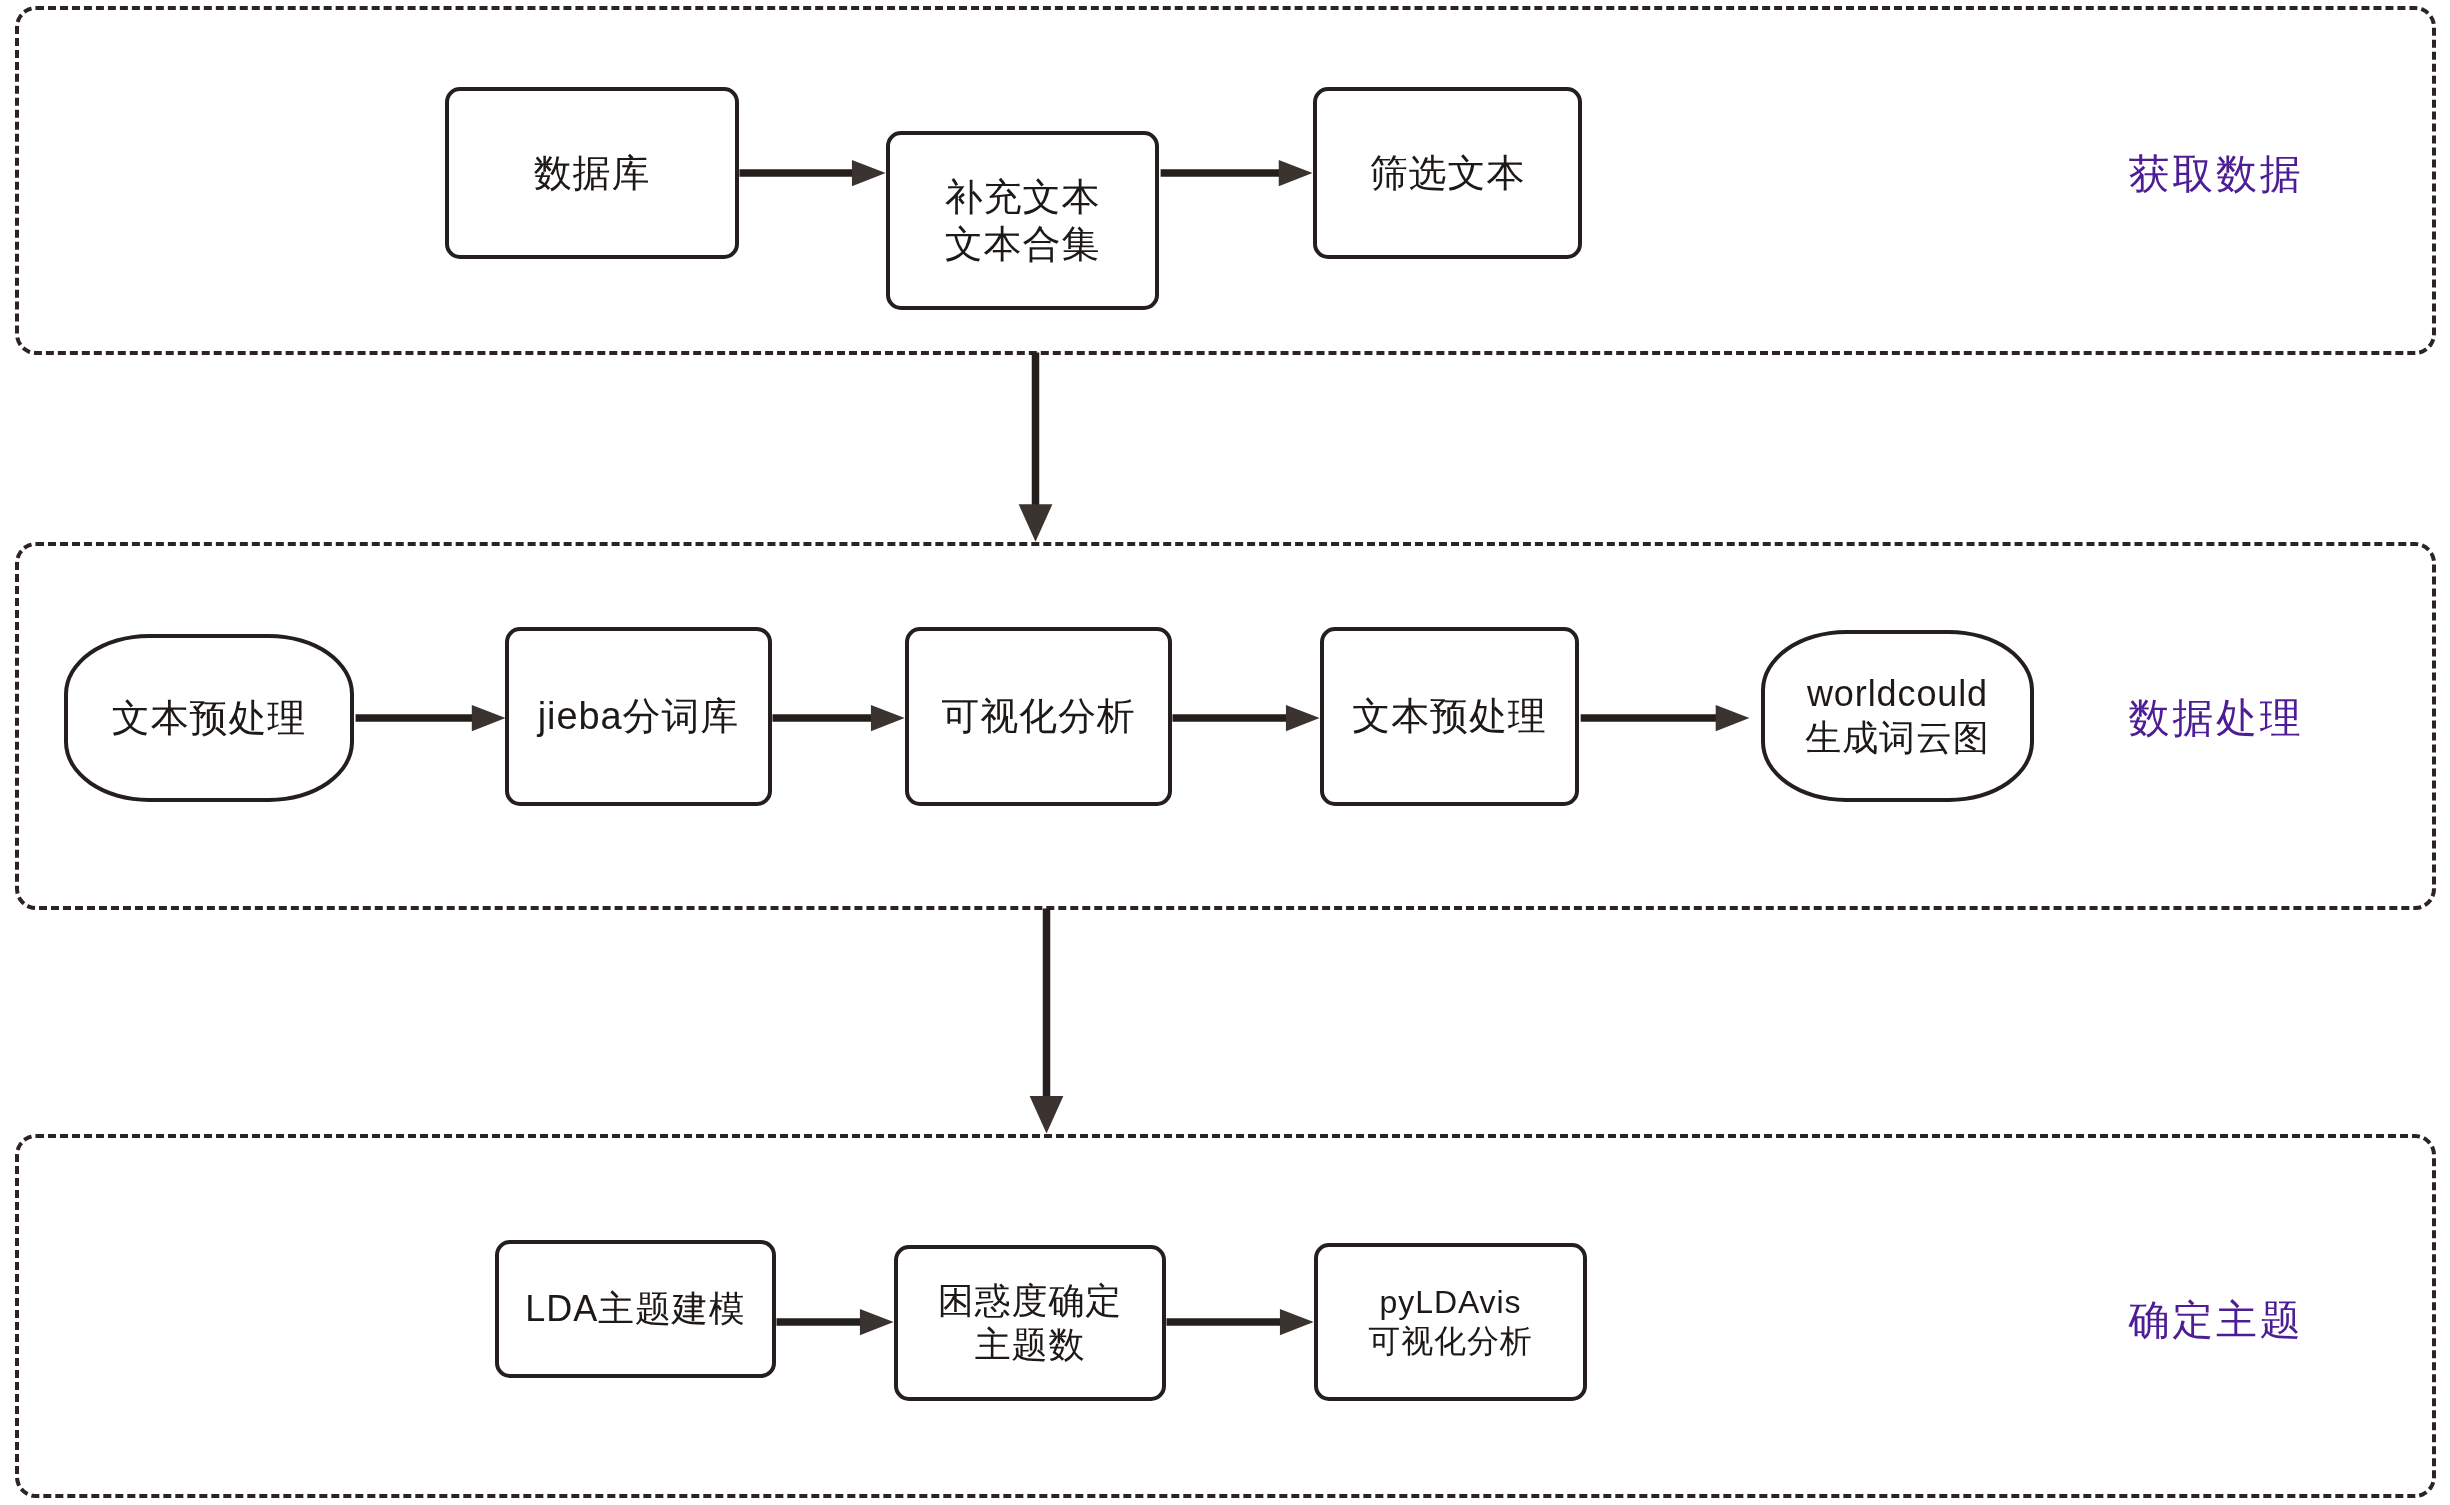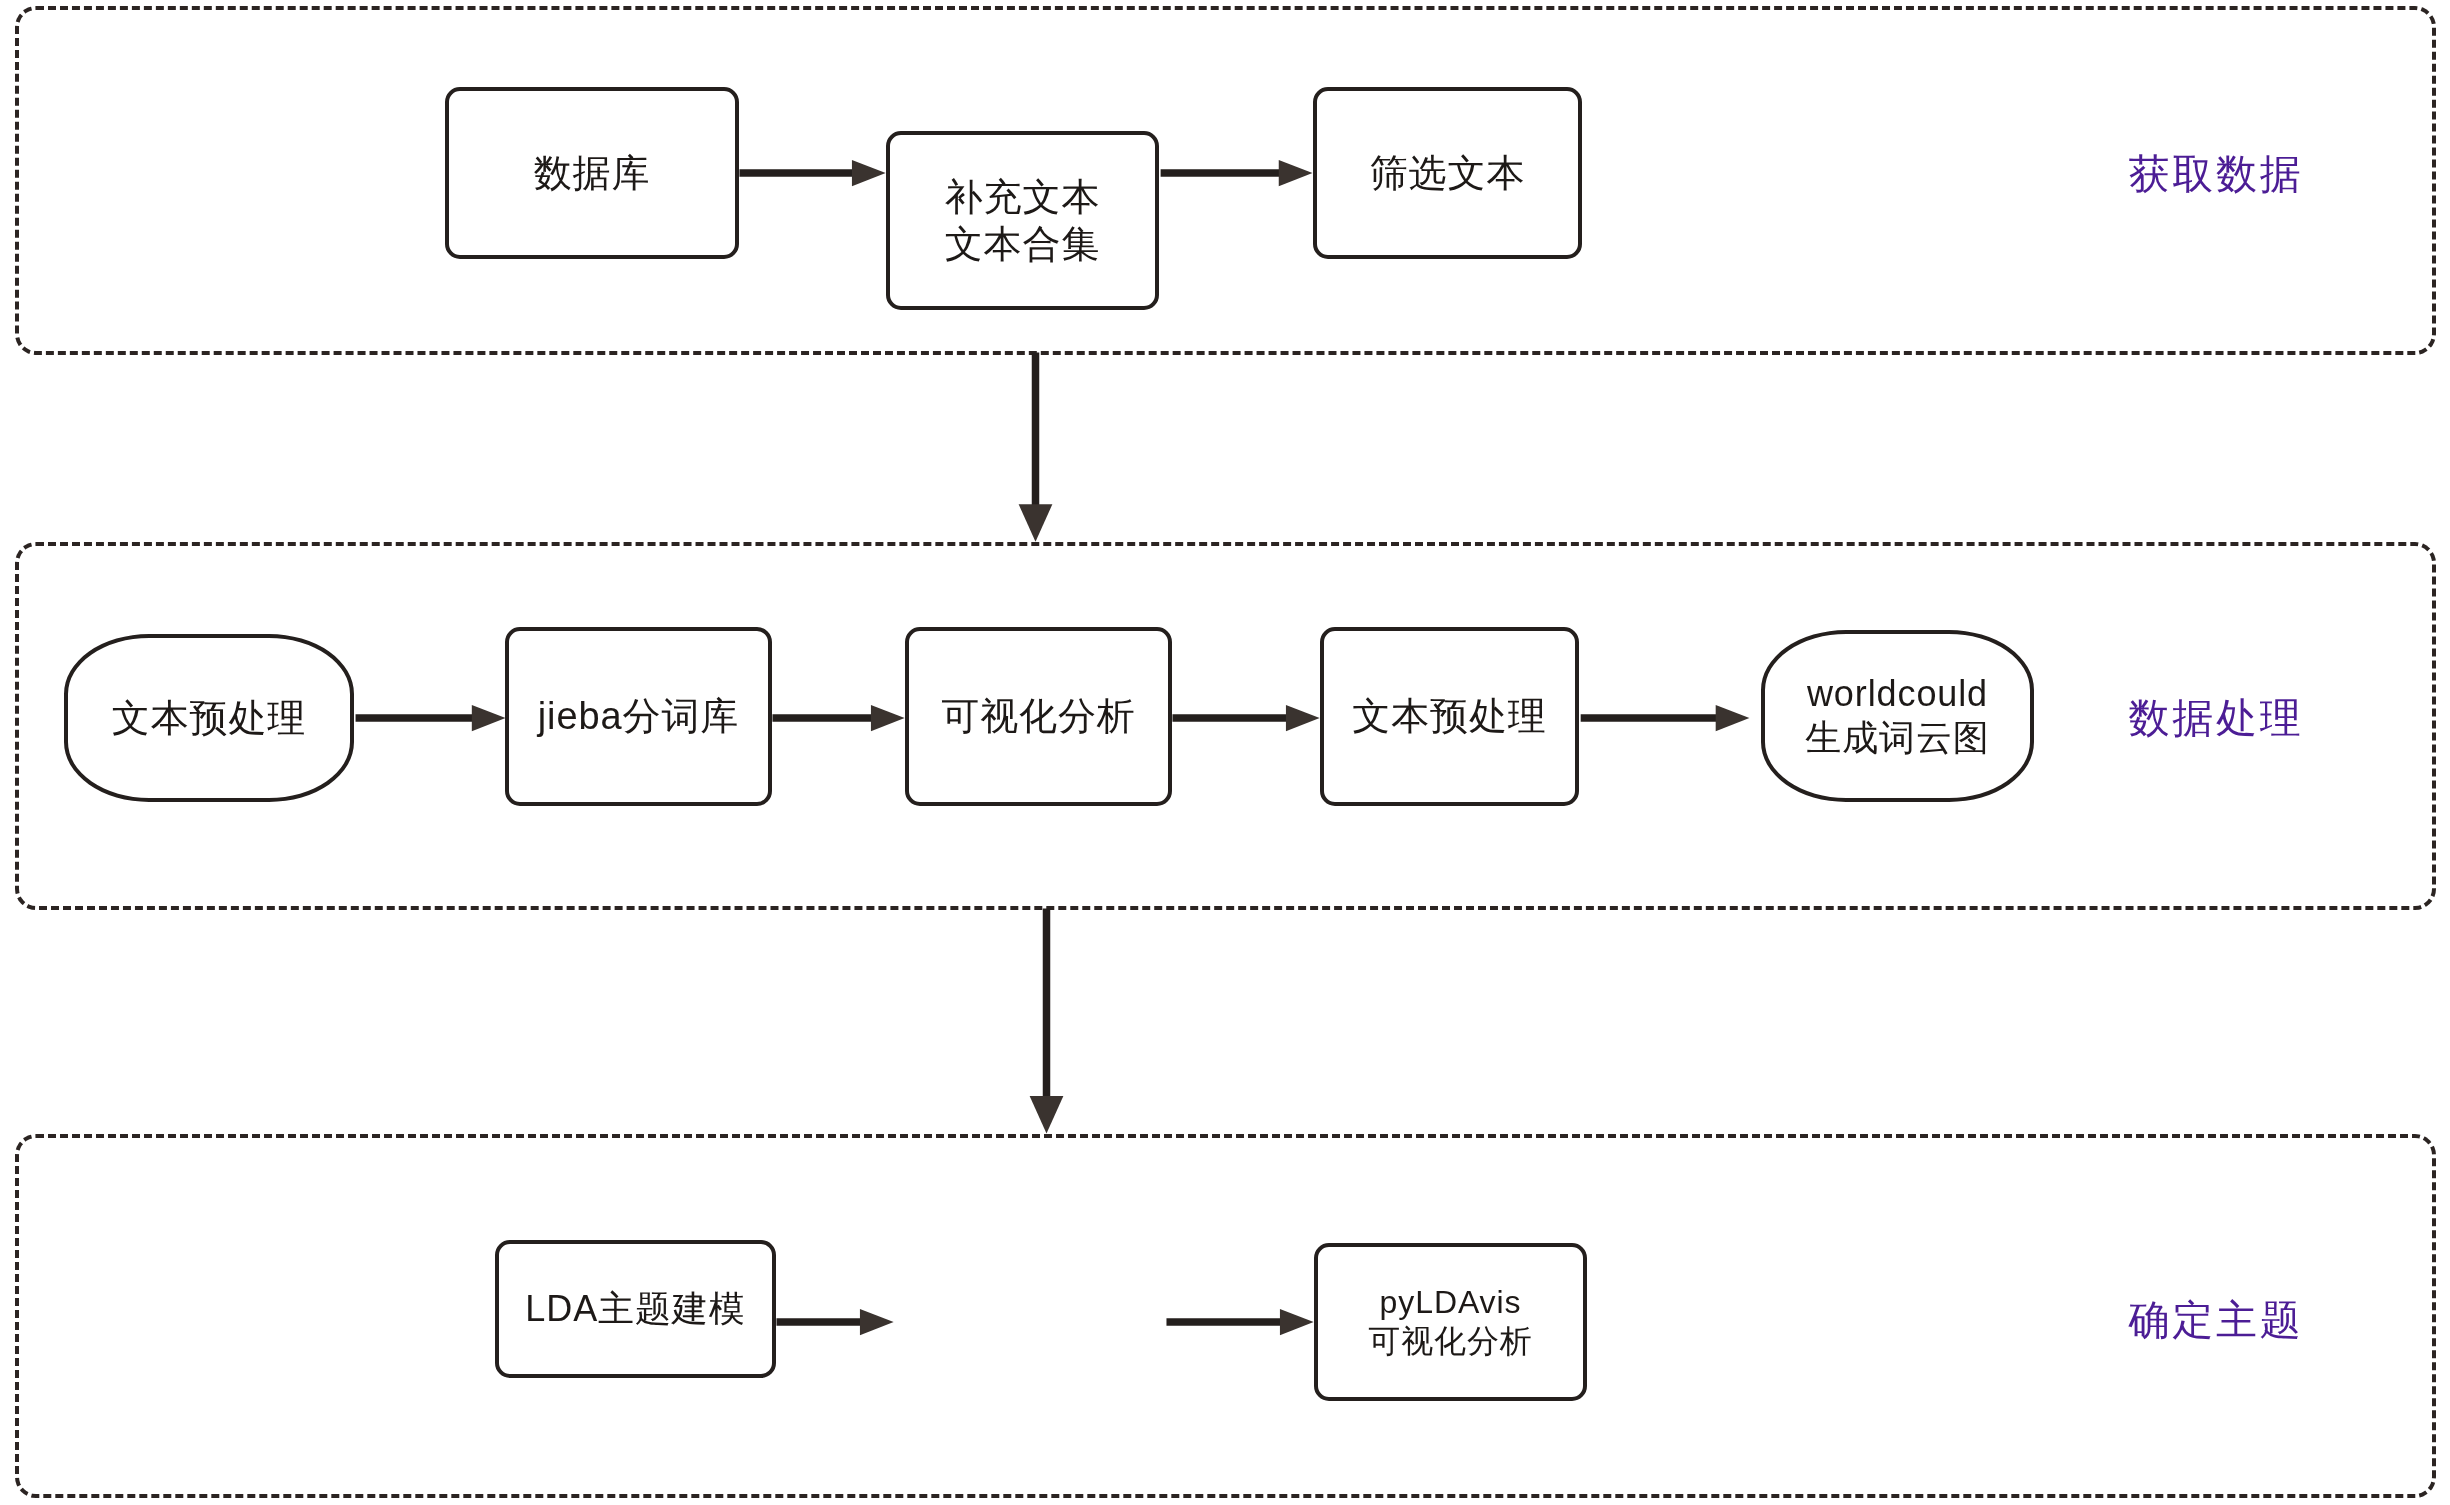--- a/index.html
+++ b/index.html
@@ -152,20 +152,22 @@
     <svg width="45" height="228" viewBox="0 0 48 242">
       <line x1="24" y1="0" x2="24" y2="206" stroke="#241f1d" stroke-width="8"></line>
       <polygon points="6,200 42,200 24,240" fill="#3a332f"></polygon>
     </svg>
   </div>
 
   <div class="panel" style="left:15px; top:1134px; width:2421px; height:364px;"></div>
 
   <div class="node" style="left:495px; top:1240px; width:281px; height:138px; font-size:36px;">LDA主题建模</div>
 
+  <div class="node" style="left:894px; top:1245px; width:272px; height:156px; font-size:36px;">困惑度确定
+主题数</div>
 
   <div class="node" style="left:1314px; top:1243px; width:273px; height:158px; font-size:32px;">pyLDAvis
 可视化分析</div>
 
   <div class="stage-label" style="left:2037px; top:1292px; width:358px; height:57px;text-align:right;">确定主题</div>
 
   <div class="connector" style="left:776px; top:1307px; width:120px; height:30px;">
     <svg width="120" height="30" viewBox="0 0 127 32">
       <line x1="0" y1="16" x2="97" y2="16" stroke="#241f1d" stroke-width="8"></line>
       <polygon points="89,2 125,16 89,30" fill="#3a332f"></polygon>

